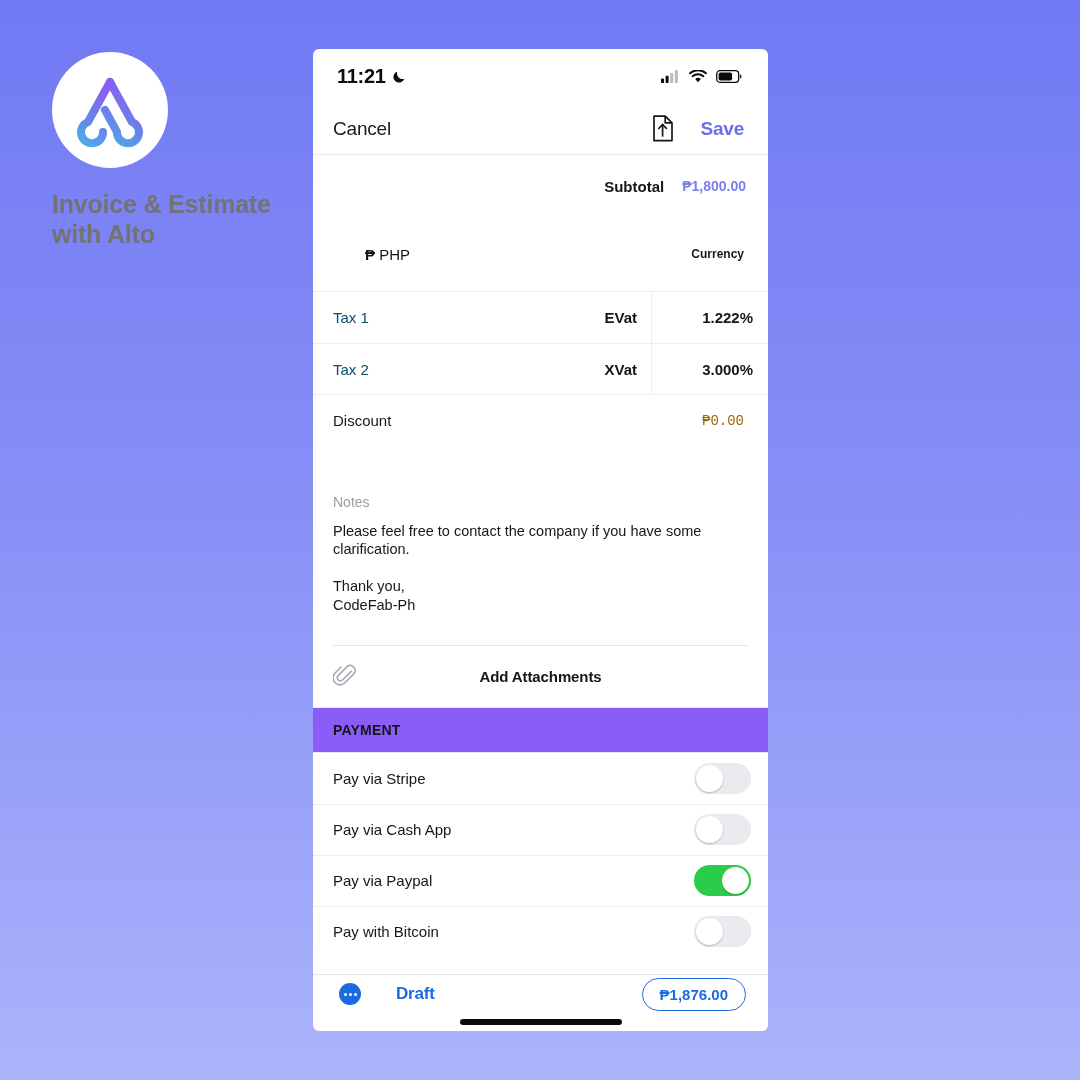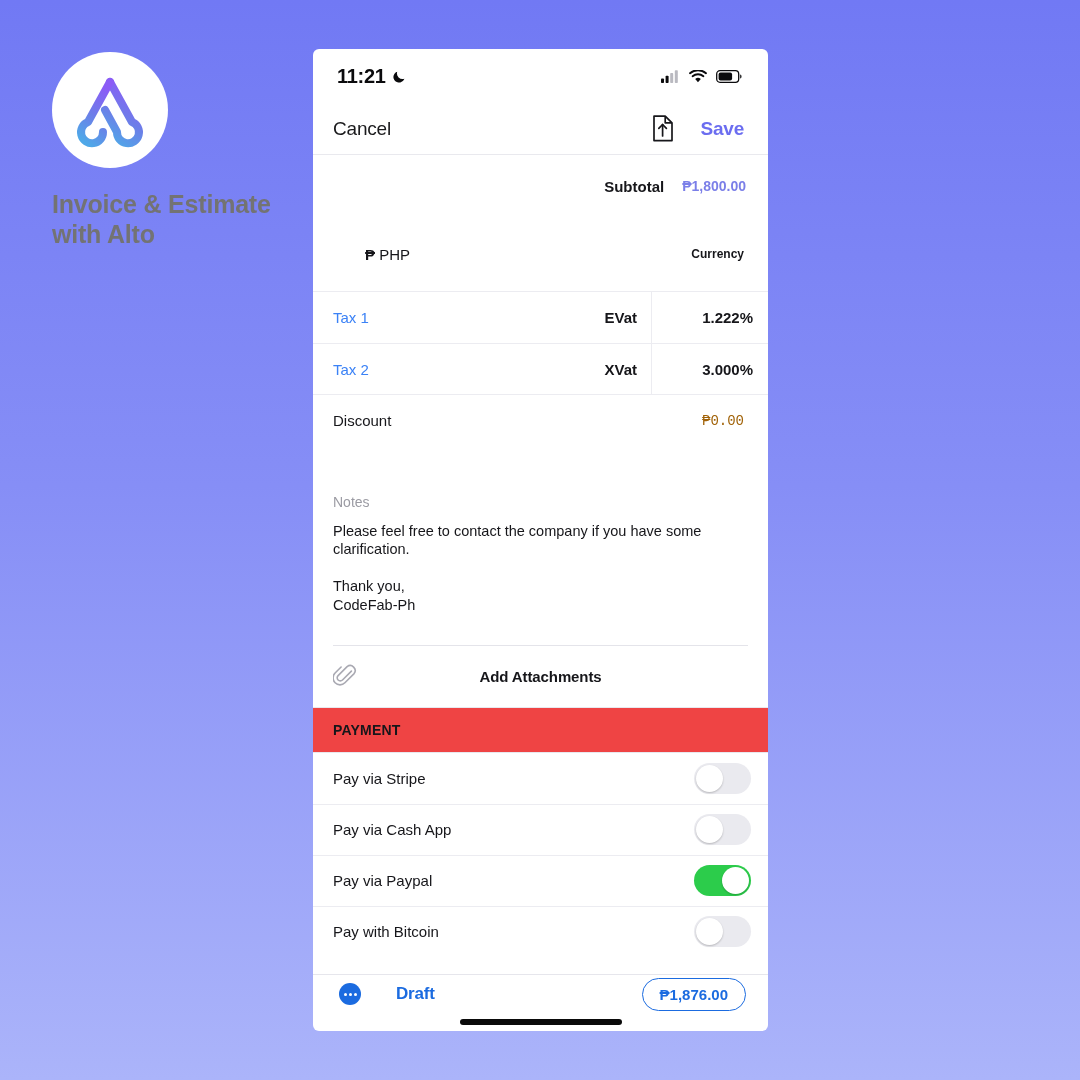--- a/index.html
+++ b/index.html
@@ -105,21 +105,21 @@
     height: 51px;
     display: flex; align-items: stretch;
   }
   .tax-row + .tax-row { border-top: 1px solid #ececf1; }
   .tax-main {
     flex: 1 1 auto;
     display: flex; align-items: center; justify-content: space-between;
     padding: 0 14px 0 20px;
     border-right: 1px solid #ececf1;
   }
-  .tax-name { font-size: 15px; color: #3b82f6; }
+  .tax-name { font-size: 15px; color: #0c4a6e; }
   .tax-type { font-size: 15px; font-weight: bold; color: #16161a; }
   .tax-pct {
     width: 116px;
     display: flex; align-items: center; justify-content: flex-end;
     padding-right: 15px;
     font-size: 15px; font-weight: bold; color: #16161a;
   }
 
   .discount-row {
     height: 52px;
@@ -152,21 +152,21 @@
   .attach-icon { width: 34px; display: flex; align-items: center; }
   .attach-label {
     position: absolute; left: 0; right: 0;
     text-align: center;
     font-size: 15px; font-weight: bold; color: #16161a;
     letter-spacing: -0.1px;
   }
 
   .section-header {
     height: 46px;
-    background: #ef4444;
+    background: #8b5cf6;
     border-top: 1px solid #e8e8ee;
     border-bottom: 1px solid #e8e8ee;
     display: flex; align-items: center;
     padding: 0 20px;
     font-size: 14px; font-weight: bold; color: #16161a; letter-spacing: 0.2px;
   }
 
   .pay-row {
     height: 51px;
     display: flex; align-items: center; justify-content: space-between;

